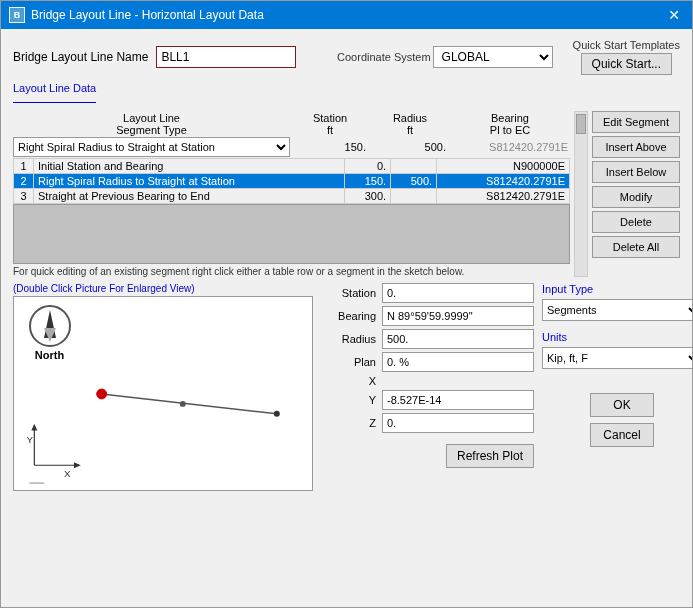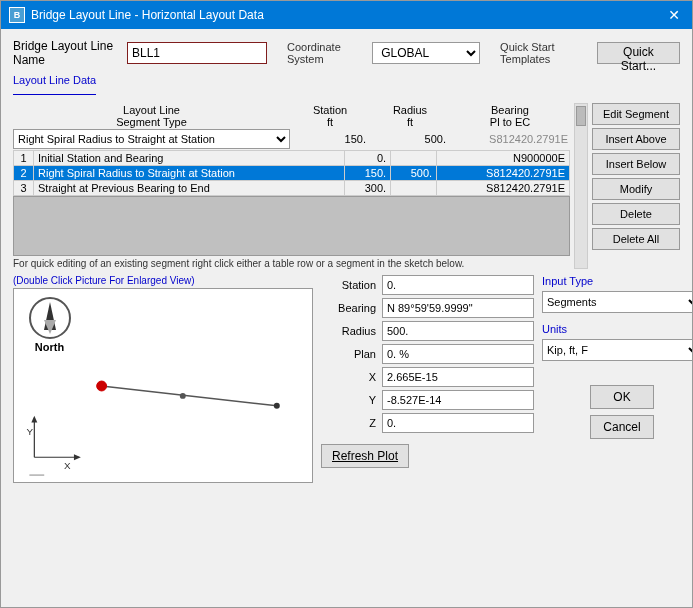--- a/index.html
+++ b/index.html
@@ -17,21 +17,21 @@
     
     .top-row { display: flex; align-items: center; gap: 20px; }
     .bridge-name-group { display: flex; align-items: center; gap: 8px; }
     .bridge-name-label { font-size: 12px; }
     .bridge-name-input { border: 1px solid #7f1d1d; padding: 2px 4px; width: 140px; font-size: 12px; background: white; height: 22px; }
     
     .coord-system-group { margin-left: auto; display: flex; align-items: center; gap: 2px; }
     .coord-system-label { font-size: 11px; color: #333; }
     .coord-system-select { border: 1px solid #999; padding: 2px 4px; width: 120px; font-size: 12px; background: white; height: 22px; }
     
-    .quick-start-group { display: flex; flex-direction: row; align-items: center; gap: 2px; }
+    .quick-start-group { display: flex; flex-direction: column; align-items: center; gap: 2px; }
     .quick-start-label { font-size: 11px; color: #333; }
     .quick-start-btn { border: 1px solid #999; background: #e1e1e1; padding: 2px 10px; font-size: 12px; cursor: pointer; height: 22px; }
     
     .section-label { font-size: 11px; color: #0000cc; border-bottom: 1px solid #0000cc; margin-bottom: 2px; padding-bottom: 8px; display: inline-block; }
     
     .layout-line-section { display: flex; gap: 4px; }
     .layout-table-area { flex: 1; min-width: 0; }
     
     .table-header-row { display: grid; grid-template-columns: 1fr 80px 80px 120px; text-align: center; font-size: 11px; padding: 1px 0; }
     
@@ -244,31 +244,30 @@
         <div class="field-row">
           <span class="field-label">Radius</span>
           <input class="field-input" type="text" value="500." style="">
         </div>
         <div class="field-row">
           <span class="field-label">Plan</span>
           <input class="field-input" type="text" value="0. %" style="">
         </div>
         <div class="field-row">
           <span class="field-label">X</span>
-          <input class="field-input" type="text" value="2.665E-15" style="">
         </div>
         <div class="field-row">
           <span class="field-label">Y</span>
           <input class="field-input" type="text" value="-8.527E-14" style="">
         </div>
         <div class="field-row">
           <span class="field-label">Z</span>
           <input class="field-input" type="text" value="0." style="">
         </div>
-        <div style="display:flex; justify-content:flex-start; margin-top:4px;text-decoration:underline;">
+        <div style="display:flex; justify-content:flex-end; margin-top:4px;">
           <button class="refresh-btn">Refresh Plot</button>
         </div>
       </div>
 
       <div class="input-type-group">
         <span class="input-type-label">Input Type</span>
         <select class="input-type-select">
           <option>Segments</option>
         </select>
         <span class="units-label">Units</span>

